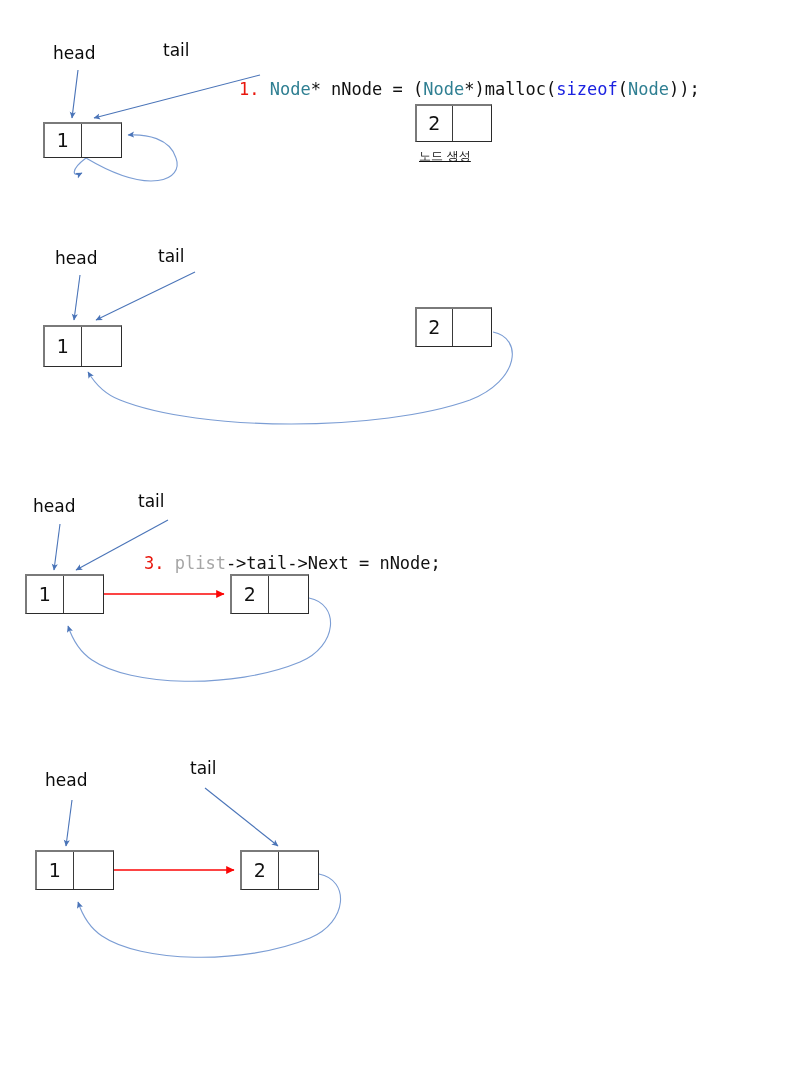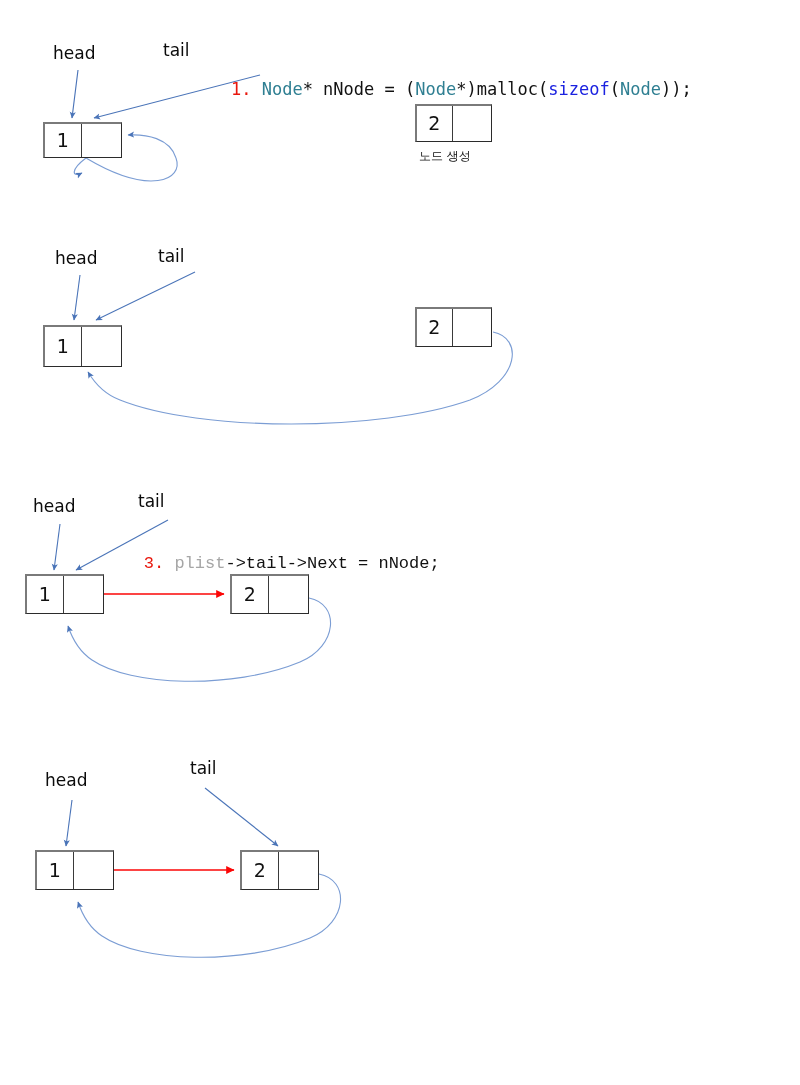--- a/index.html
+++ b/index.html
@@ -124,39 +124,39 @@
     <path d="M205,788 L278,846" stroke="#4a74b8" stroke-width="1.1" fill="none" marker-end="url(#bArrow)"></path>
 
     <path d="M114,870 L234,870" stroke="#fb0606" stroke-width="1.4" fill="none" marker-end="url(#rArrow)"></path>
 
     <path d="M319,874 C350,880 348,922 310,938 C242,966 140,962 102,936 C90,928 82,914 78,902" stroke="#7b9dd4" stroke-width="1.1" fill="none" marker-end="url(#bArrow)"></path>
   </svg>
 
   <div class="ptr-label" style="left:53px; top:45px;">head</div>
   <div class="ptr-label" style="left:163px; top:42px;">tail</div>
 
-  <div class="code-line" style="left:190px; top:64px;">
+  <div class="code-line" style="left:198px; top:64px;">
     <span class="idx">1.</span><span> </span><span class="kw">Node</span><span class="pl">* nNode = (</span><span class="kw">Node</span><span class="pl">*)malloc(</span><span class="sz">sizeof</span><span class="pl">(</span><span class="kw">Node</span><span class="pl">));</span>
   </div>
 
   <div class="node" style="left:43px; top:122px; width:79px; height:36px;">
     <div class="cell data" style="width:38px;">
       <span>1</span>
     </div>
     <div class="cell next" style="width:41px;"></div>
   </div>
 
   <div class="node" style="left:415px; top:104px; width:77px; height:38px;">
     <div class="cell data" style="width:37px;">
       <span>2</span>
     </div>
     <div class="cell next" style="width:40px;"></div>
   </div>
 
-  <div class="caption" style="left:419px; top:150px;">노드 생성</div>
+  <div class="caption" style="left:419px; top:150px;text-decoration:underline;">노드 생성</div>
 
 
   <div class="ptr-label" style="left:55px; top:250px;">head</div>
   <div class="ptr-label" style="left:158px; top:248px;">tail</div>
 
   <div class="node" style="left:43px; top:325px; width:79px; height:42px;">
     <div class="cell data" style="width:38px;">
       <span>1</span>
     </div>
     <div class="cell next" style="width:41px;"></div>
@@ -165,21 +165,21 @@
   <div class="node" style="left:415px; top:307px; width:77px; height:40px;">
     <div class="cell data" style="width:37px;">
       <span>2</span>
     </div>
     <div class="cell next" style="width:40px;"></div>
   </div>
 
   <div class="ptr-label" style="left:33px; top:498px;">head</div>
   <div class="ptr-label" style="left:138px; top:493px;">tail</div>
 
-  <div class="code-line" style="left:103px; top:538px;font-family:Liberation Mono, monospace;">
+  <div class="code-line" style="left:103px; top:538px;">
     <span class="idx">3.</span><span> </span><span class="dim">plist</span><span class="pl">-&gt;tail-&gt;Next = nNode;</span>
   </div>
 
   <div class="node" style="left:25px; top:574px; width:79px; height:40px;">
     <div class="cell data" style="width:38px;">
       <span>1</span>
     </div>
     <div class="cell next" style="width:41px;"></div>
   </div>
 

